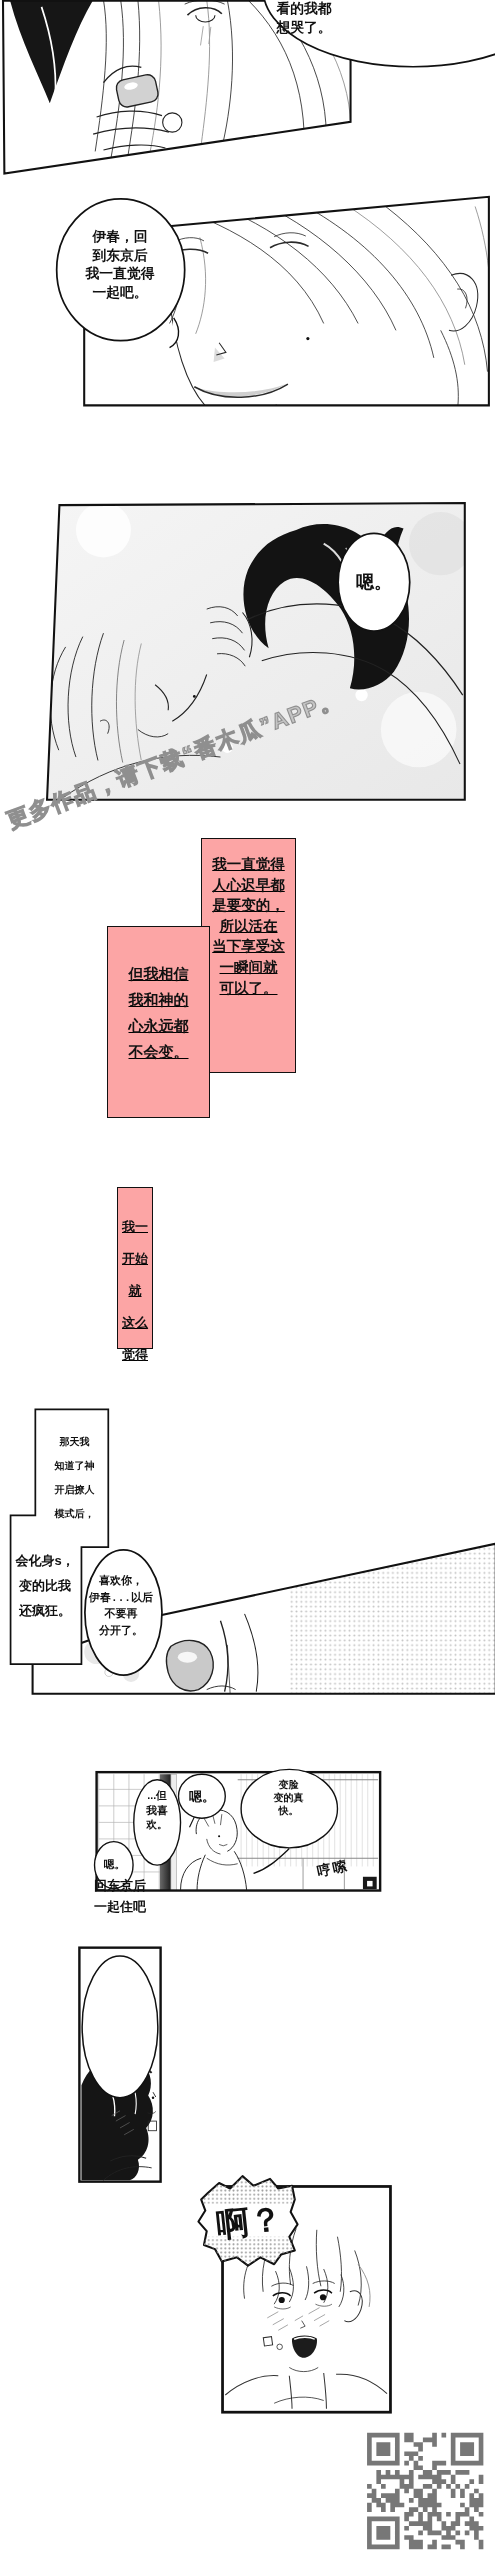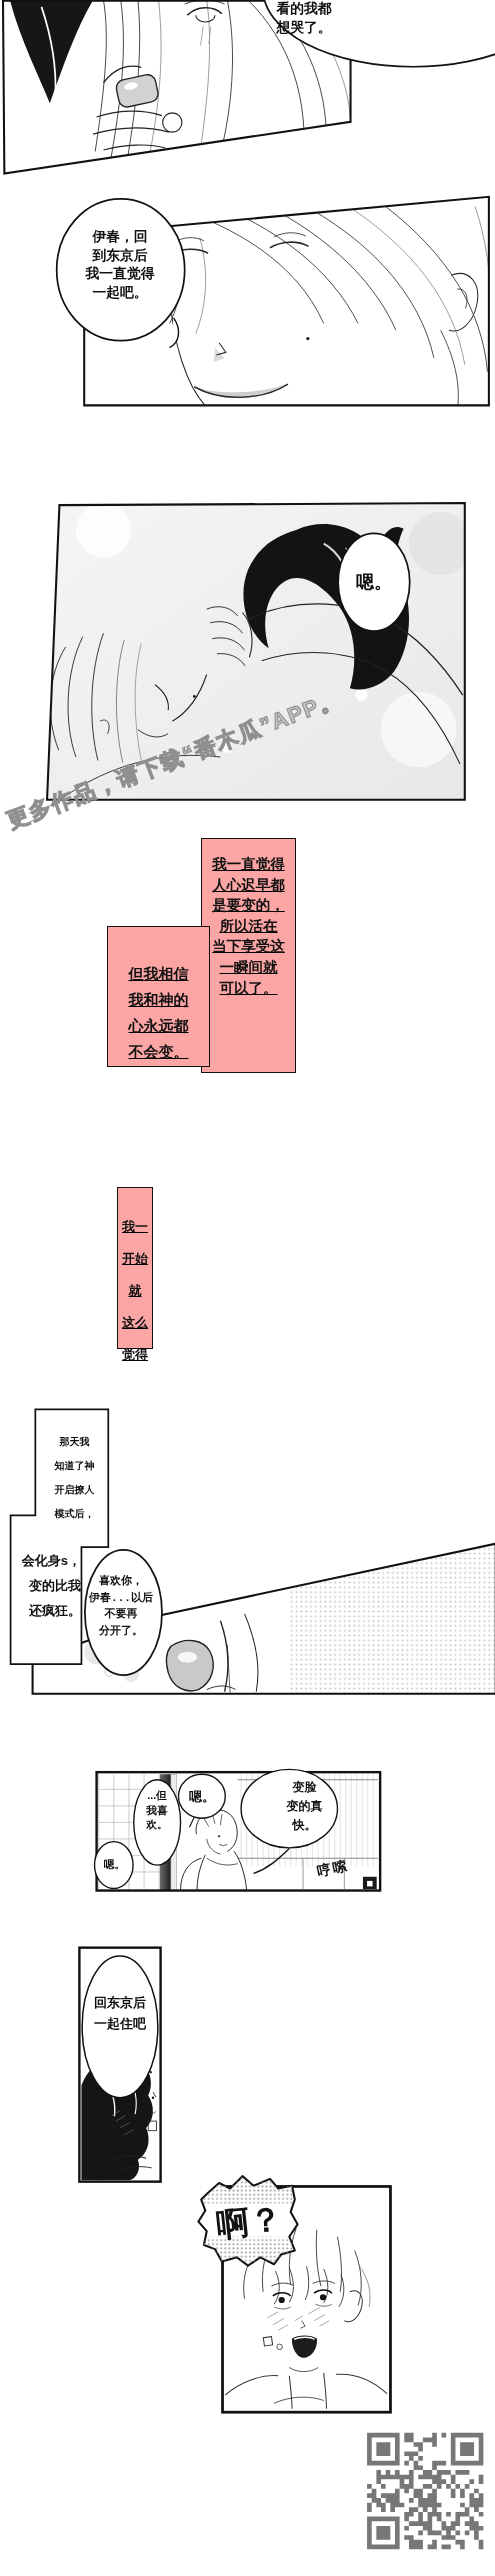--- a/index.html
+++ b/index.html
@@ -322,60 +322,60 @@
 <div class="nbox" style="left:201px;top:838px;width:95px;height:235px;">
   <div class="txt" style="margin-top:15px;font-size:14.5px;line-height:20.6px;">我一直觉得
 人心迟早都
 是要变的，
 所以活在
 当下享受这
 一瞬间就
 可以了。</div>
 </div>
 
-<div class="nbox" style="left:107px;top:926px;width:103px;height:141px;">
+<div class="nbox" style="left:107px;top:926px;width:103px;height:192px;">
   <div class="txt" style="margin-top:34px;font-size:15px;line-height:26px;">但我相信
 我和神的
 心永远都
 不会变。</div>
 </div>
 
 <div class="nbox" style="left:117px;top:1187px;width:36px;height:162px;border-width:1.4px;">
   <div class="txt" style="margin-top:23.4px;font-size:13px;line-height:32px;">我一
 开始
 就
 这么
 觉得</div>
 </div>
 
 <div class="txt" style="left:35px;top:1430px;width:79px;font-size:10px;line-height:24px;">那天我
 知道了神
 开启撩人
 模式后，</div>
 
-<div class="txt" style="left:9px;top:1548px;width:72px;font-size:13px;line-height:25px;text-align:right;">会化身s，
+<div class="txt" style="left:9px;top:1548px;width:72px;font-size:13px;line-height:25px;">会化身s，
 变的比我
 还疯狂。</div>
 
 <div class="txt" style="left:85px;top:1573px;width:72px;font-size:11px;line-height:16.5px;font-family:Liberation Mono, monospace;">喜欢你，
 伊春...以后
 不要再
 分开了。</div>
 
 <div class="txt" style="left:135px;top:1788px;width:44px;font-size:10.7px;line-height:14.5px;">...但
 我喜
 欢。</div>
 
 <div class="txt" style="left:180px;top:1788px;width:44px;font-size:13px;">嗯。</div>
 
-<div class="txt" style="left:260px;top:1778px;width:89px;font-size:12px;line-height:19px;">变脸
+<div class="txt" style="left:244px;top:1778px;width:89px;font-size:10px;line-height:13px;">变脸
 变的真
 快。</div>
 
 <div class="txt" style="left:96px;top:1857px;width:37px;font-size:10.7px;">嗯。</div>
 
 <div class="sfx" style="left:317px;top:1860px;font-size:13.8px;">哼嗦</div>
 
-<div class="txt" style="left:84px;top:1993px;width:72px;font-size:13px;line-height:20.6px;">回东京后
+<div class="txt" style="left:84px;top:1876px;width:72px;font-size:13px;line-height:20.6px;">回东京后
 一起住吧</div>
 
 <div class="txt shout-txt" style="left:210px;top:2200px;width:79px;font-size:33px;">啊？</div>
 
 
 </body></html>

